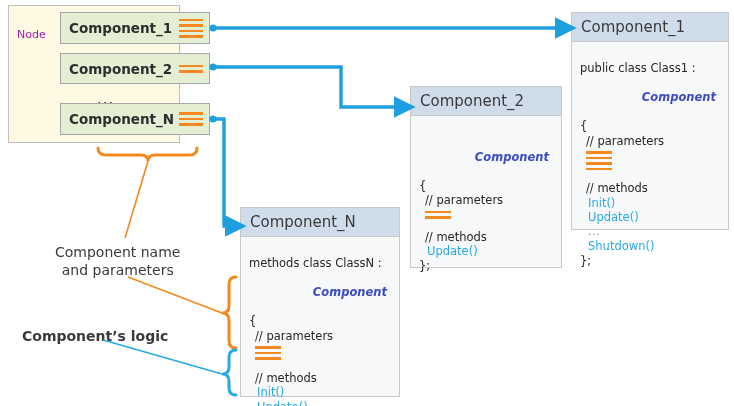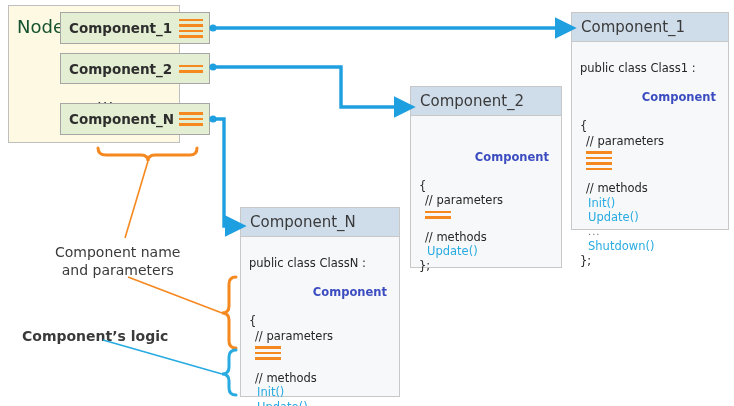--- a/index.html
+++ b/index.html
@@ -23,23 +23,23 @@
     top: 5px;
     width: 172px;
     height: 138px;
     background: #fdf9e3;
     border: 1px solid #bfbfbf;
     box-sizing: border-box;
   }
   #node-title {
     position: absolute;
     left: 8px;
-    top: 10px;
-    font-size: 18px;
-    color: #14532d;
+    top: 22px;
+    font-size: 11px;
+    color: #a21caf;
   }
   #node-ellipsis {
     position: absolute;
     left: 88px;
     top: 84px;
     font-size: 15px;
     color: #3a3a3a;
     letter-spacing: 1px;
   }
 
@@ -96,20 +96,21 @@
   }
   .card-body {
     padding: 19px 8px 6px 8px;
     font-size: 11.5px;
     color: #262626;
     line-height: 14.5px;
   }
   .code-ln { white-space: pre; }
   .kw-base {
     color: #3b4cc0;
+    font-style: italic;
     font-weight: bold;
   }
   .meth {
     color: #29abe2;
   }
   .dots {
     color: #777;
     font-size: 10px;
     letter-spacing: 1px;
   }
@@ -228,21 +229,21 @@
       <div class="gap"></div>
       <div class="code-ln" style="padding-left:6px;">// methods</div>
       <div class="code-ln meth" style="padding-left:8px;">Update()</div>
       <div class="code-ln">};</div>
     </div>
   </div>
 
   <div class="card" id="card-cn">
     <div class="card-head">Component_N</div>
     <div class="card-body">
-      <div class="code-ln">public class ClassN :</div>
+      <div class="code-ln">methods class ClassN :</div>
       <div class="code-ln" style="text-align:right;padding-right:4px;">
         <span class="kw-base">Component</span>
       </div>
       <div class="code-ln">{</div>
       <div class="code-ln" style="padding-left:6px;">// parameters</div>
       <div class="code-stripes">
         <i></i>
           <i></i>
           <i></i>
       </div>

